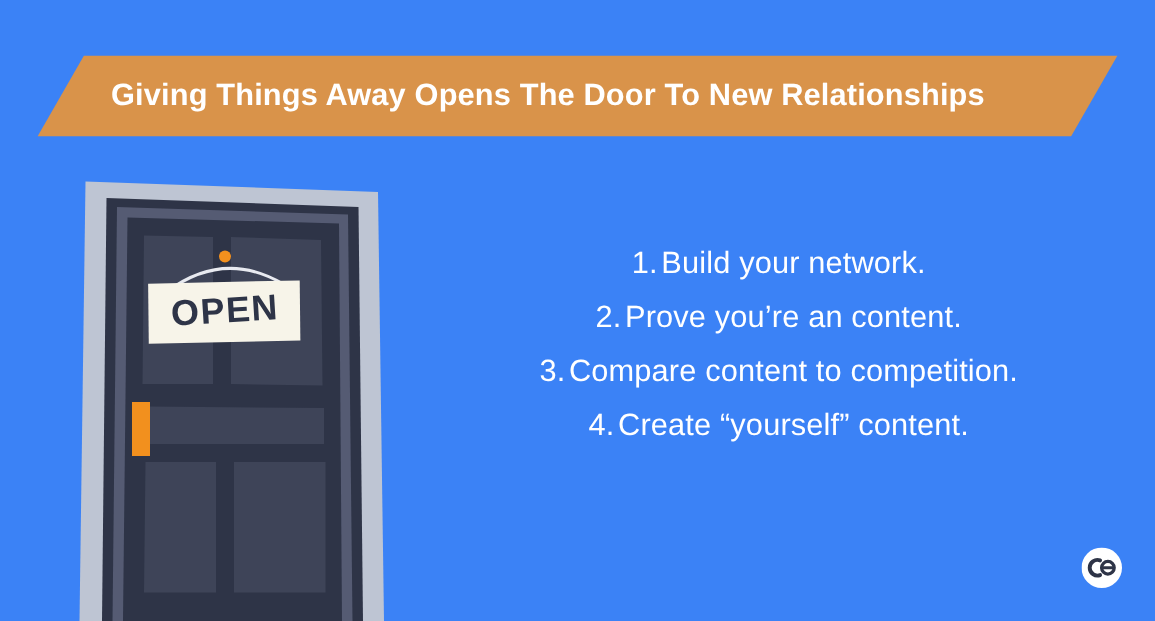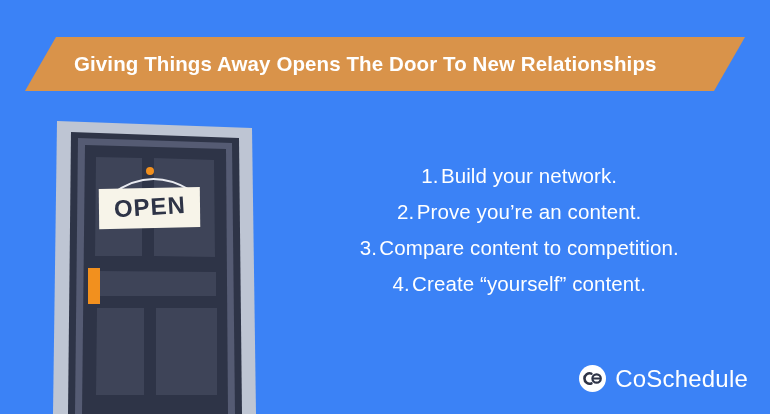--- a/index.html
+++ b/index.html
@@ -162,16 +162,15 @@
 
   </div>
 
   <div class="logo">
     <svg class="logo-mark" viewBox="0 0 27 27">
       <circle cx="13.5" cy="13.5" r="13.5" fill="#FFFFFF"></circle>
       <path d="M 12.4 8.6 A 5.2 5.2 0 1 0 12.4 18.4" stroke="#2E3447" stroke-width="2.6" fill="none" stroke-linecap="round"></path>
       <circle cx="17.6" cy="13.5" r="4.2" fill="none" stroke="#2E3447" stroke-width="2.2"></circle>
       <rect x="13.6" y="12.5" width="8" height="2" fill="#2E3447"></rect>
     </svg>
-    <span class="logo-text">CoSchedule</span>
   </div>
 
 </div>
 
 </body></html>

